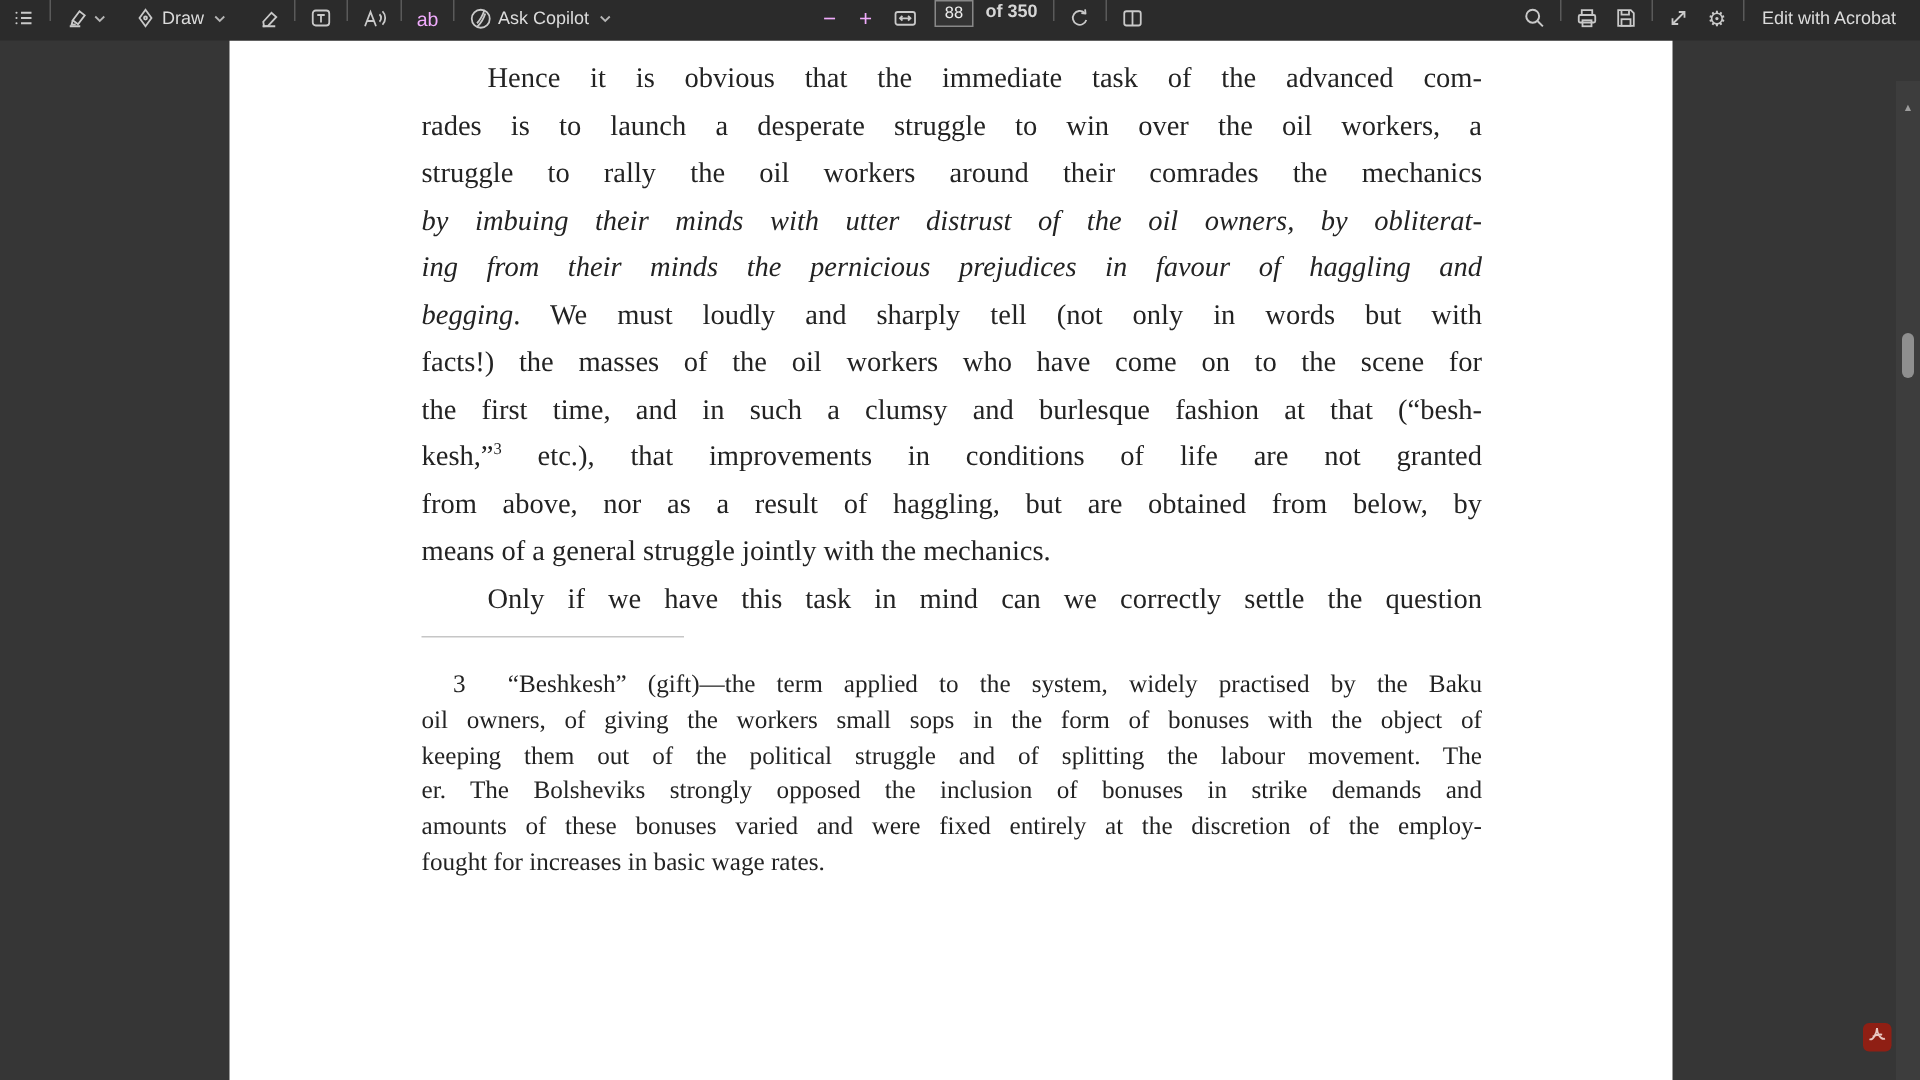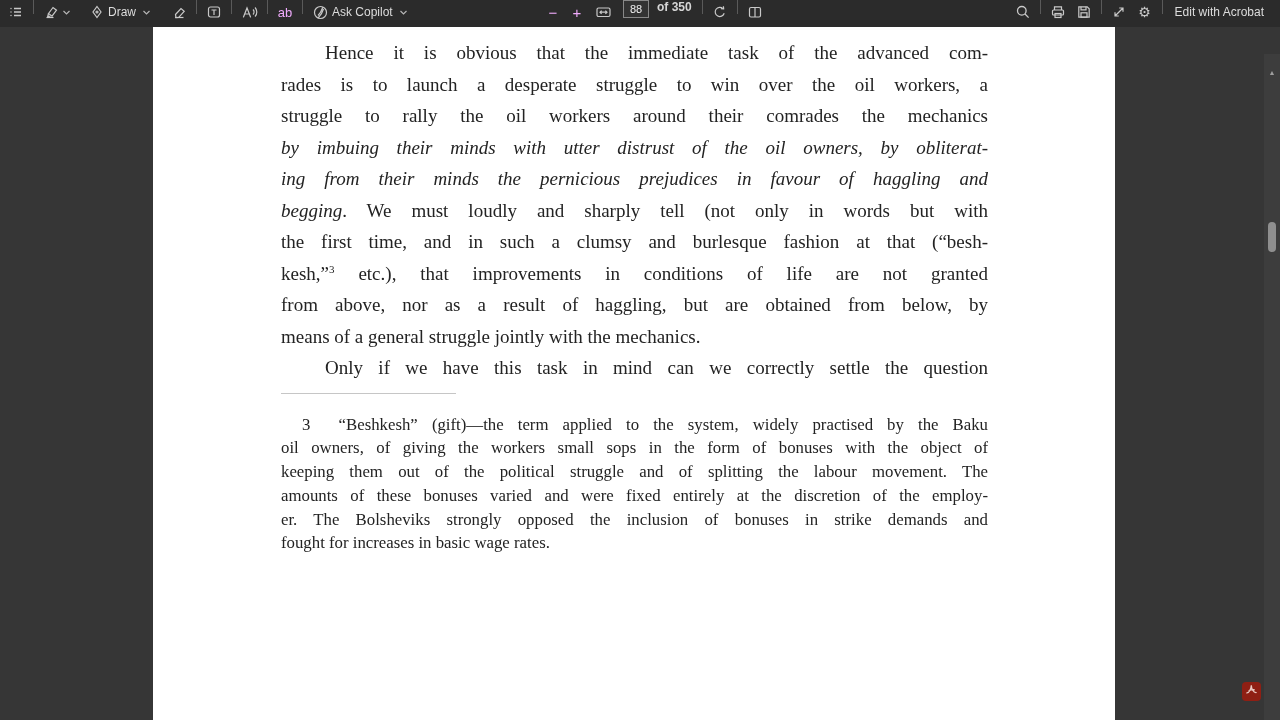--- a/index.html
+++ b/index.html
@@ -244,36 +244,37 @@
   <div class="page">
     <div class="page-text">
       <div class="body-text" id="body-text">
           <div class="para">
             <div class="line indent"><span>Hence it is obvious that the immediate task of the advanced com-</span></div>
             <div class="line"><span>rades is to launch a desperate struggle to win over the oil workers, a</span></div>
             <div class="line"><span>struggle to rally the oil workers around their comrades the mechanics</span></div>
             <div class="line"><span class="it">by imbuing their minds with utter distrust of the oil owners, by obliterat-</span></div>
             <div class="line"><span class="it">ing from their minds the pernicious prejudices in favour of haggling and</span></div>
             <div class="line"><span class="it">begging</span><span>. We must loudly and sharply tell (not only in words but with</span></div>
+            <div class="line"><span>facts!) the masses of the oil workers who have come on to the scene for</span></div>
             <div class="line"><span>the first time, and in such a clumsy and burlesque fashion at that (“besh-</span></div>
             <div class="line"><span>kesh,”</span><sup>3</sup><span> etc.), that improvements in conditions of life are not granted</span></div>
             <div class="line"><span>from above, nor as a result of haggling, but are obtained from below, by</span></div>
             <div class="line last"><span>means of a general struggle jointly with the mechanics.</span></div>
           </div>
           <div class="para spaced">
             <div class="line indent"><span>Only if we have this task in mind can we correctly settle the question</span></div>
           </div>
         </div>
       <hr class="fn-sep">
       <div class="footnote" id="footnote">
           <div class="line indent"><span>3&nbsp; “Beshkesh” (gift)—the term applied to the system, widely practised by the Baku</span></div>
           <div class="line"><span>oil owners, of giving the workers small sops in the form of bonuses with the object of</span></div>
           <div class="line"><span>keeping them out of the political struggle and of splitting the labour movement. The</span></div>
+          <div class="line"><span>er. The Bolsheviks strongly opposed the inclusion of bonuses in strike demands and</span></div>
           <div class="line"><span>amounts of these bonuses varied and were fixed entirely at the discretion of the employ-</span></div>
-          <div class="line"><span>er. The Bolsheviks strongly opposed the inclusion of bonuses in strike demands and</span></div>
           <div class="line last"><span>fought for increases in basic wage rates.</span></div>
         </div>
     </div>
   </div>
 
   <div class="scrollbar">
     <button class="sb-arrow sb-up">▲</button>
     <div class="sb-thumb"></div>
 
   </div>

